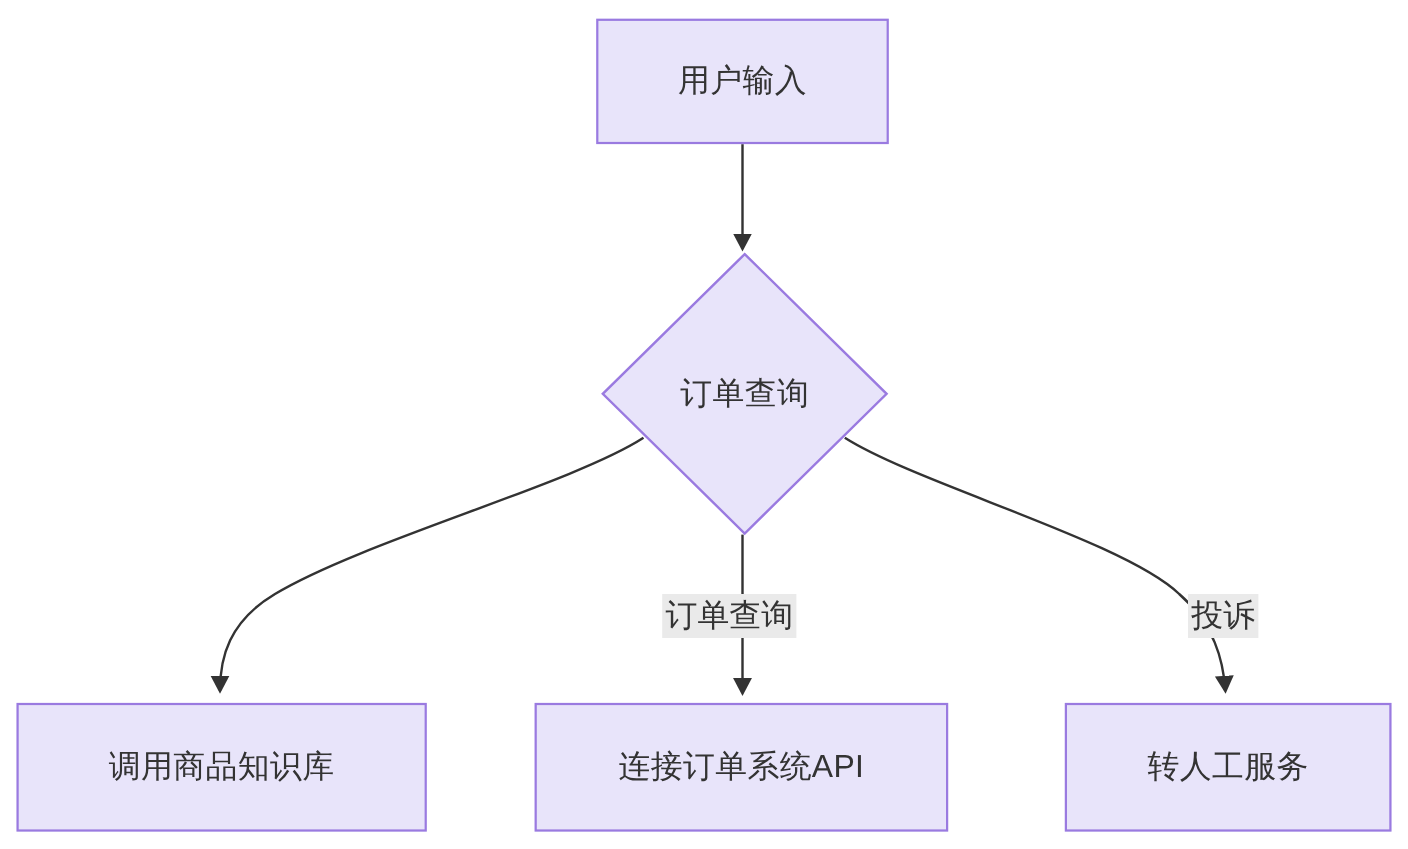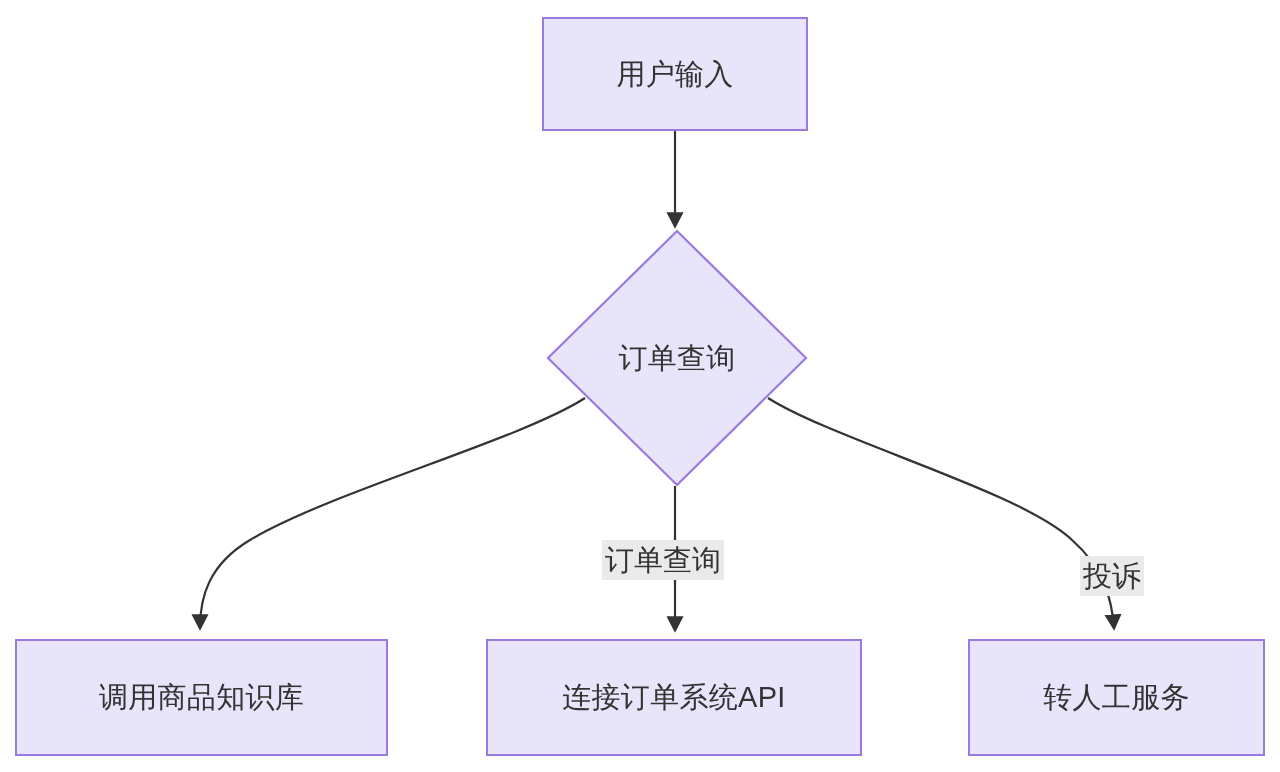--- a/index.html
+++ b/index.html
@@ -110,15 +110,15 @@
     <span class="node-label">转人工服务</span>
   </div>
 
   <div class="node-box" style="left:486px; top:639px; width:376px; height:117px;">
     <span class="node-label">连接订单系统API</span>
   </div>
 
 
   <div class="edge-label" style="left:602px; top:540px;">订单查询</div>
 
-  <div class="edge-label" style="left:1080px; top:556px;">投诉</div>
+  <div class="edge-label" style="left:1080px; top:540px;">投诉</div>
 
 </div>
 
 </body></html>

